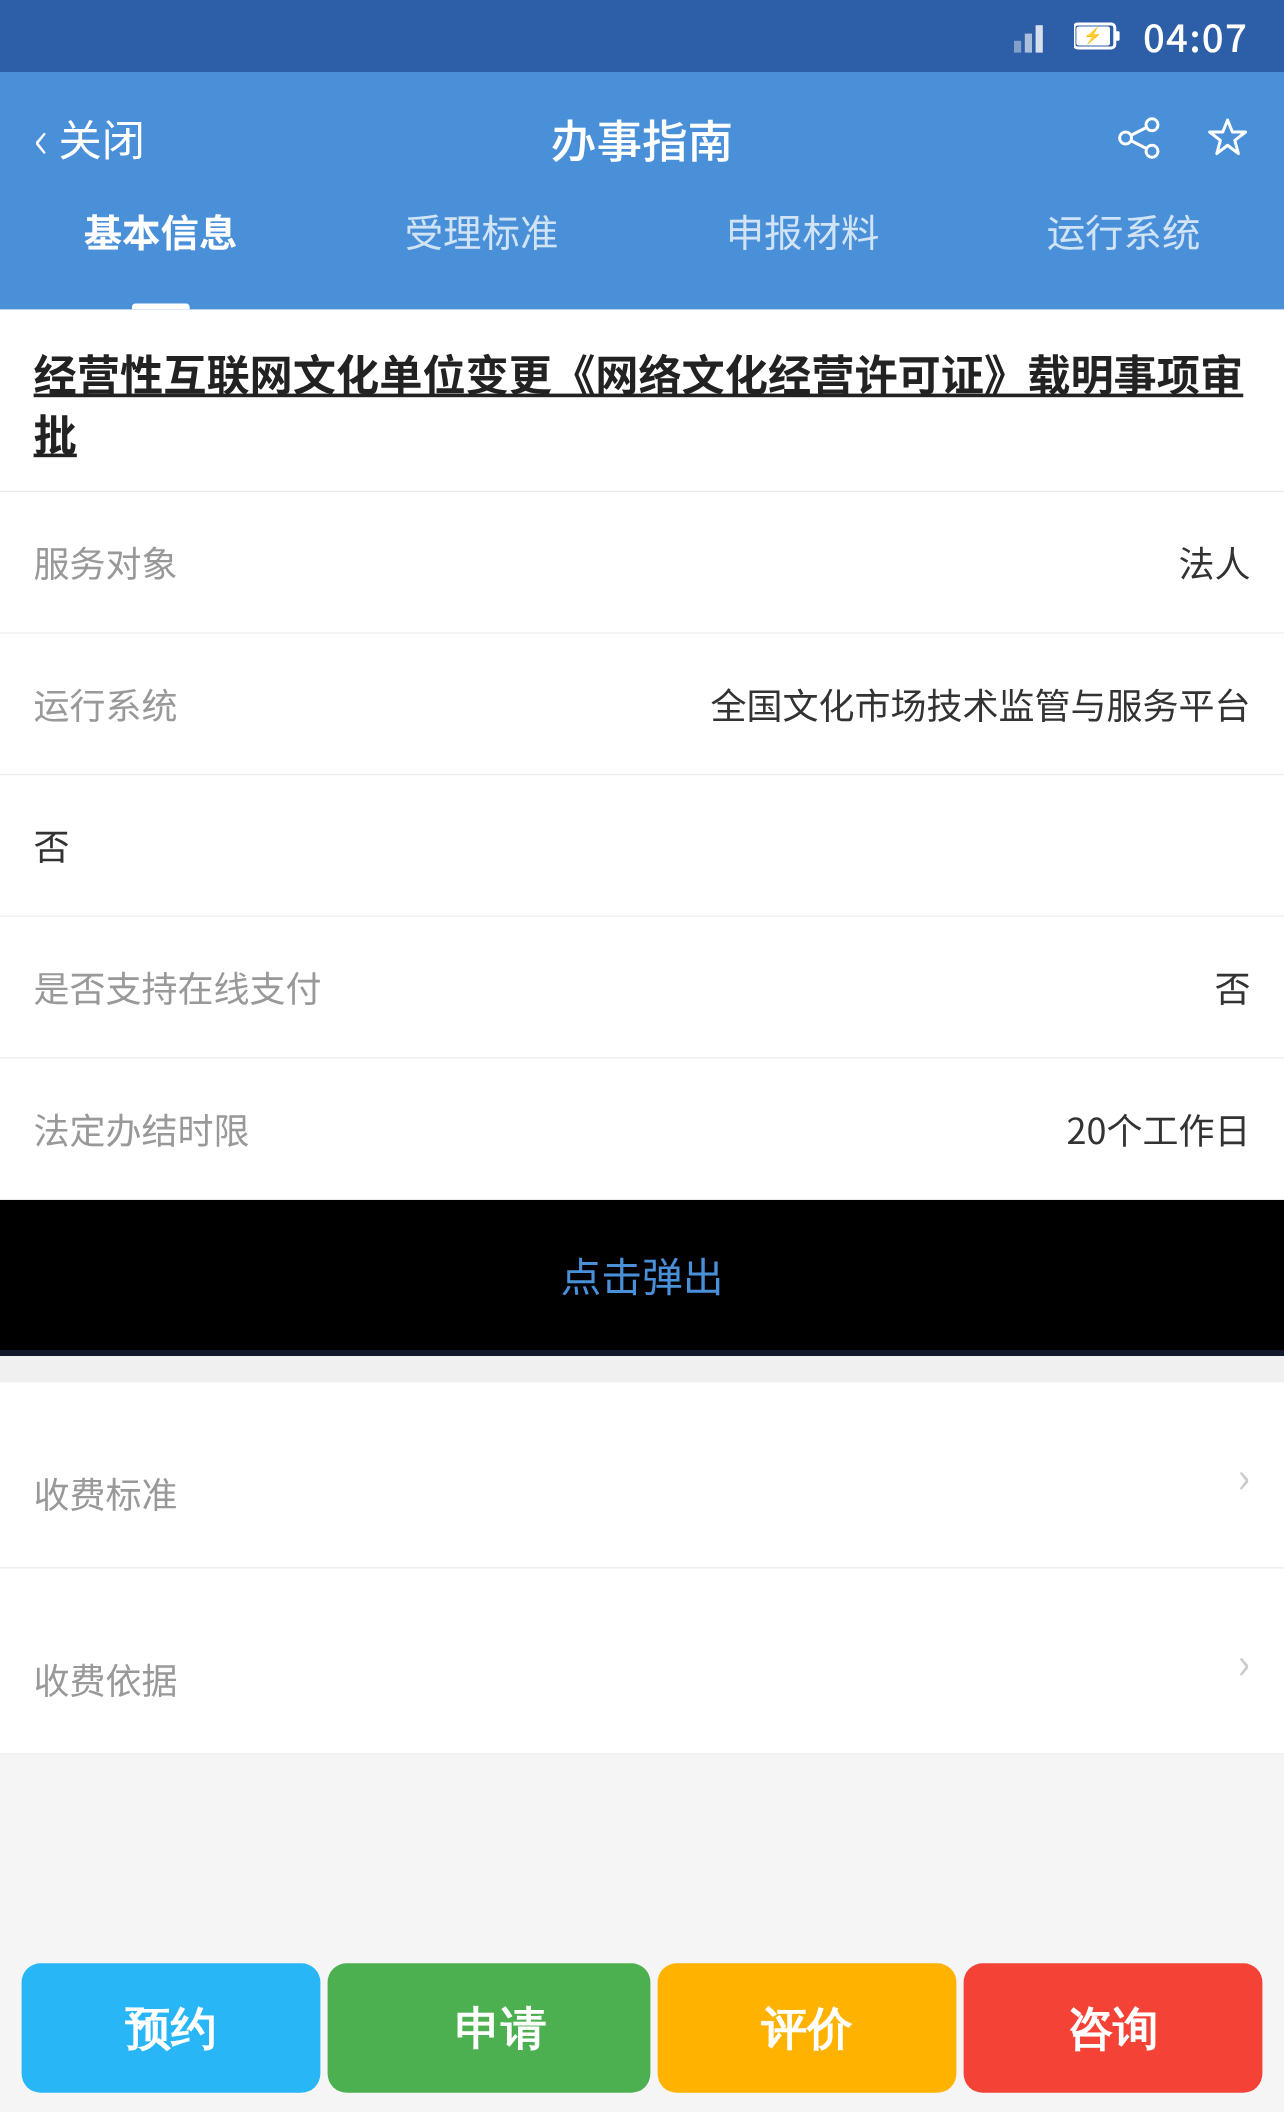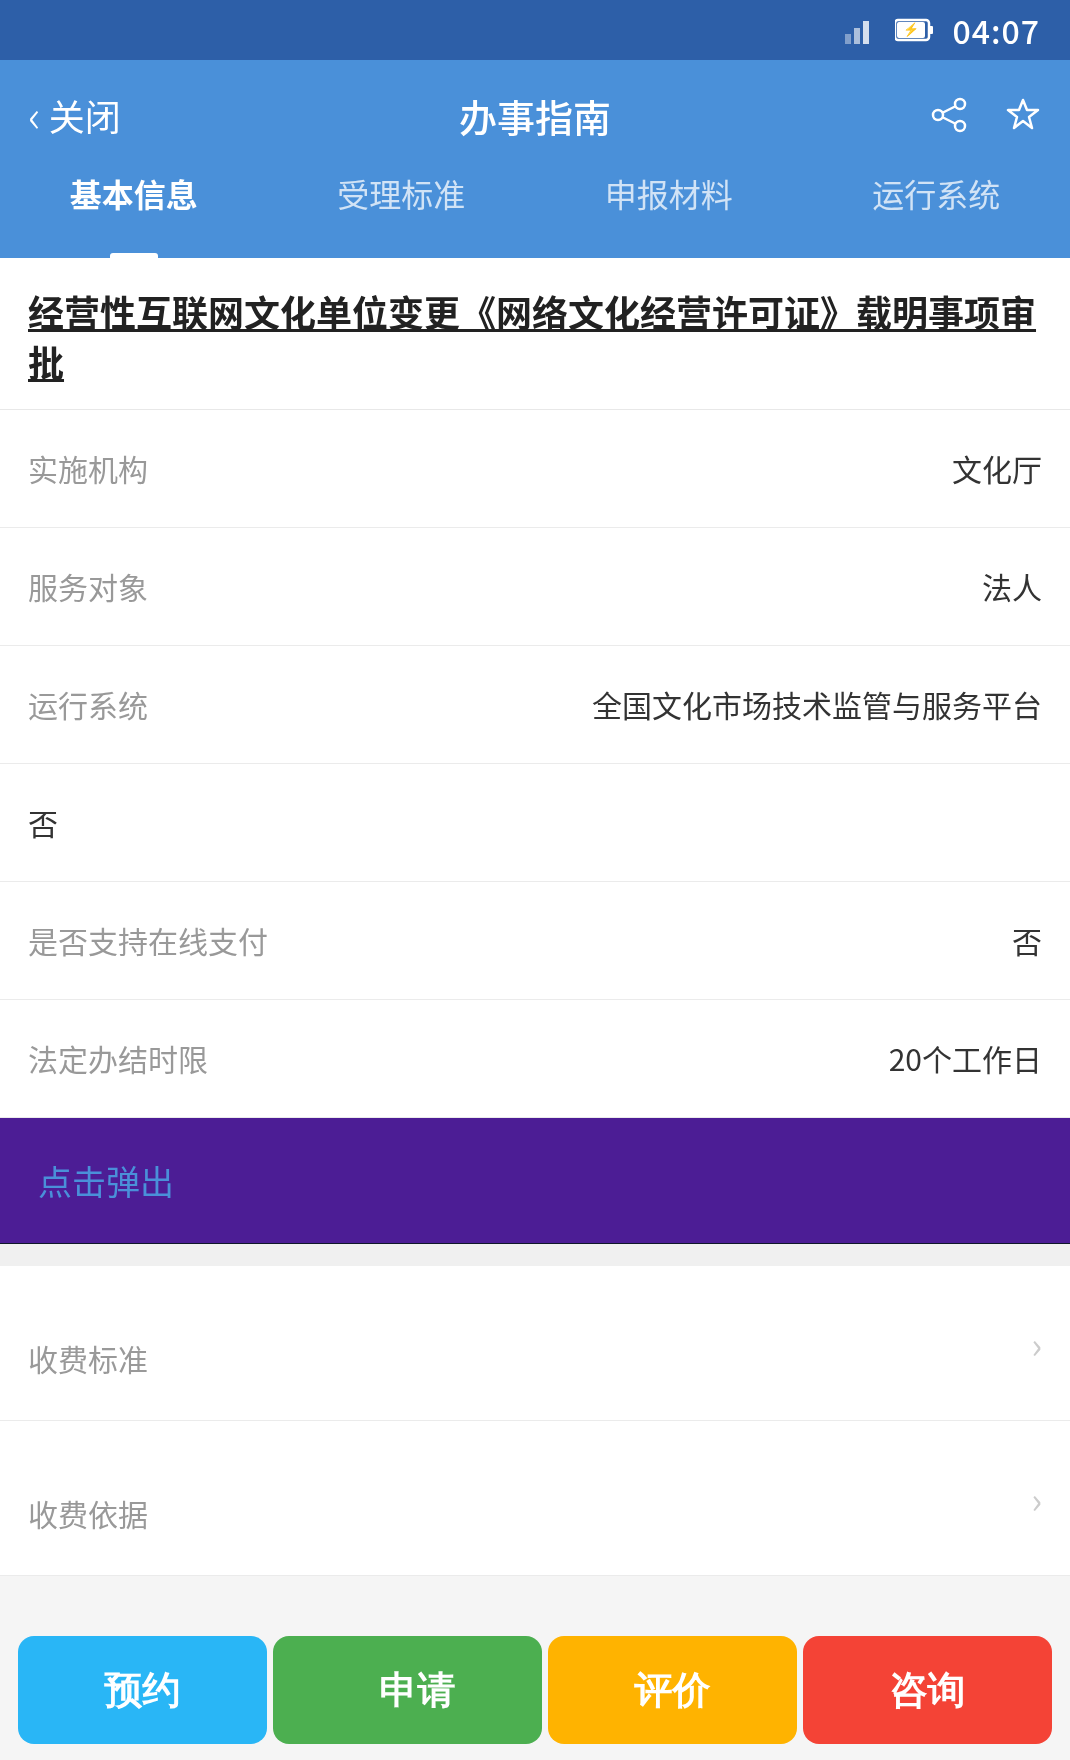--- a/index.html
+++ b/index.html
@@ -143,25 +143,26 @@
     .info-value {
       font-size: 30px;
       color: #333;
       text-align: right;
       max-width: 650px;
       line-height: 1.5;
     }
 
     
     .click-section {
-      background: #4c1d95;
-      display: flex;
-      align-items: center;
+      background: #000000;
+      display: flex;
+      align-items: center;
+      justify-content: center;
       padding: 38px;
-      border-bottom: 1px solid #0f172a;
+      border-bottom: 5px solid #0f172a;
     }
     .click-link {
       color: #4a90d9;
       font-size: 34px;
       cursor: pointer;
     }
 
     
     .gray-sep {
       height: 22px;
@@ -280,24 +281,20 @@
     <span>运行系统</span>
   </div>
 </div>
 
 <div class="page-title-section">
   <div class="page-title-text">经营性互联网文化单位变更《网络文化经营许可证》载明事项审批</div>
 </div>
 
 <div class="info-section">
 
-  <div class="info-row">
-    <span class="info-label">实施机构</span>
-    <span class="info-value">文化厅</span>
-  </div>
 
   <div class="info-row">
     <span class="info-label">服务对象</span>
     <span class="info-value">法人</span>
   </div>
 
   <div class="info-row">
     <span class="info-label">运行系统</span>
     <span class="info-value">全国文化市场技术监管与服务平台</span>
   </div>

